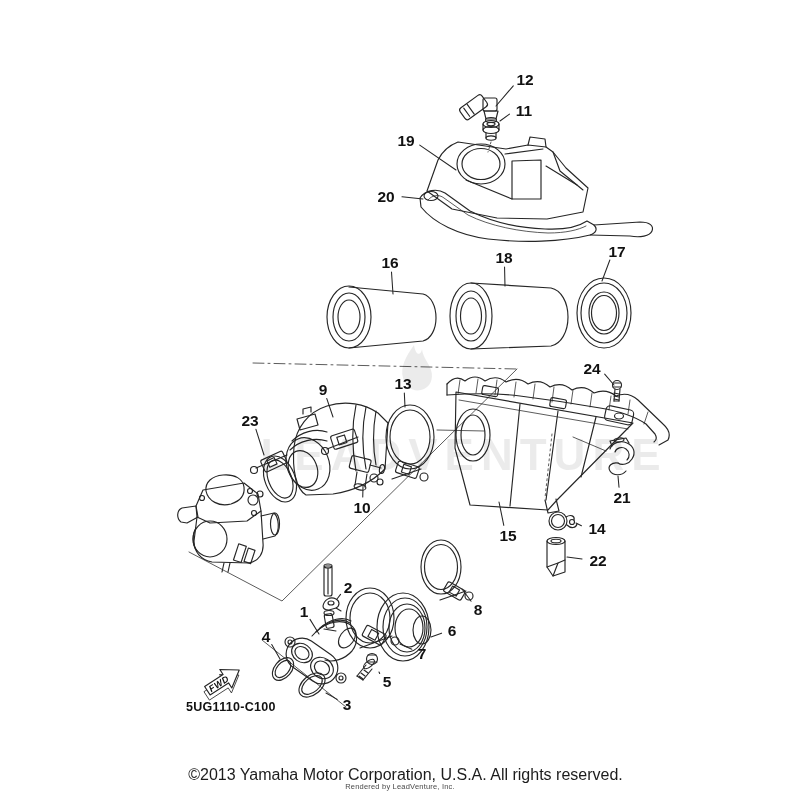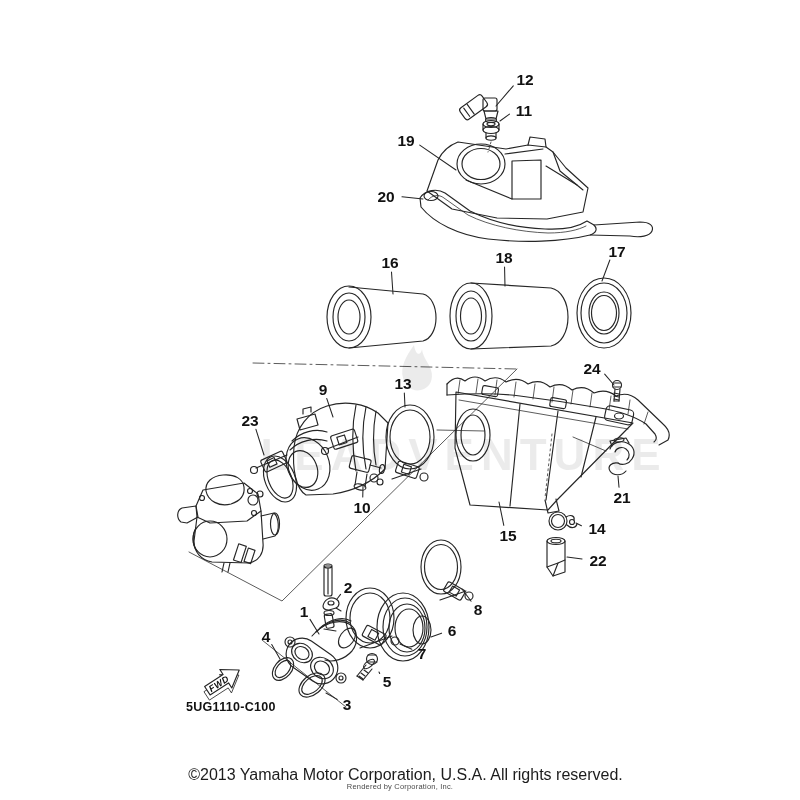--- a/index.html
+++ b/index.html
@@ -424,14 +424,14 @@
         </g>
       </g>
 
   <g opacity="0.075">
     <path class="wm" d="M414,345 C406,356 400,367 403,378 C405,387 413,392 421,390 C430,388 434,379 431,370 C429,363 423,358 422,349 C421,355 416,357 414,345 Z"></path>
     <text class="wm-text" x="464" y="470">LEADVENTURE</text>
   </g>
 </svg>
 
 <div class="copyright">©2013 Yamaha Motor Corporation, U.S.A. All rights reserved.</div>
-<div class="rendered-by">Rendered by Corporation, Inc.</div>
+<div class="rendered-by">Rendered by LeadVenture, Inc.</div>
 </div>
 
 </body></html>

